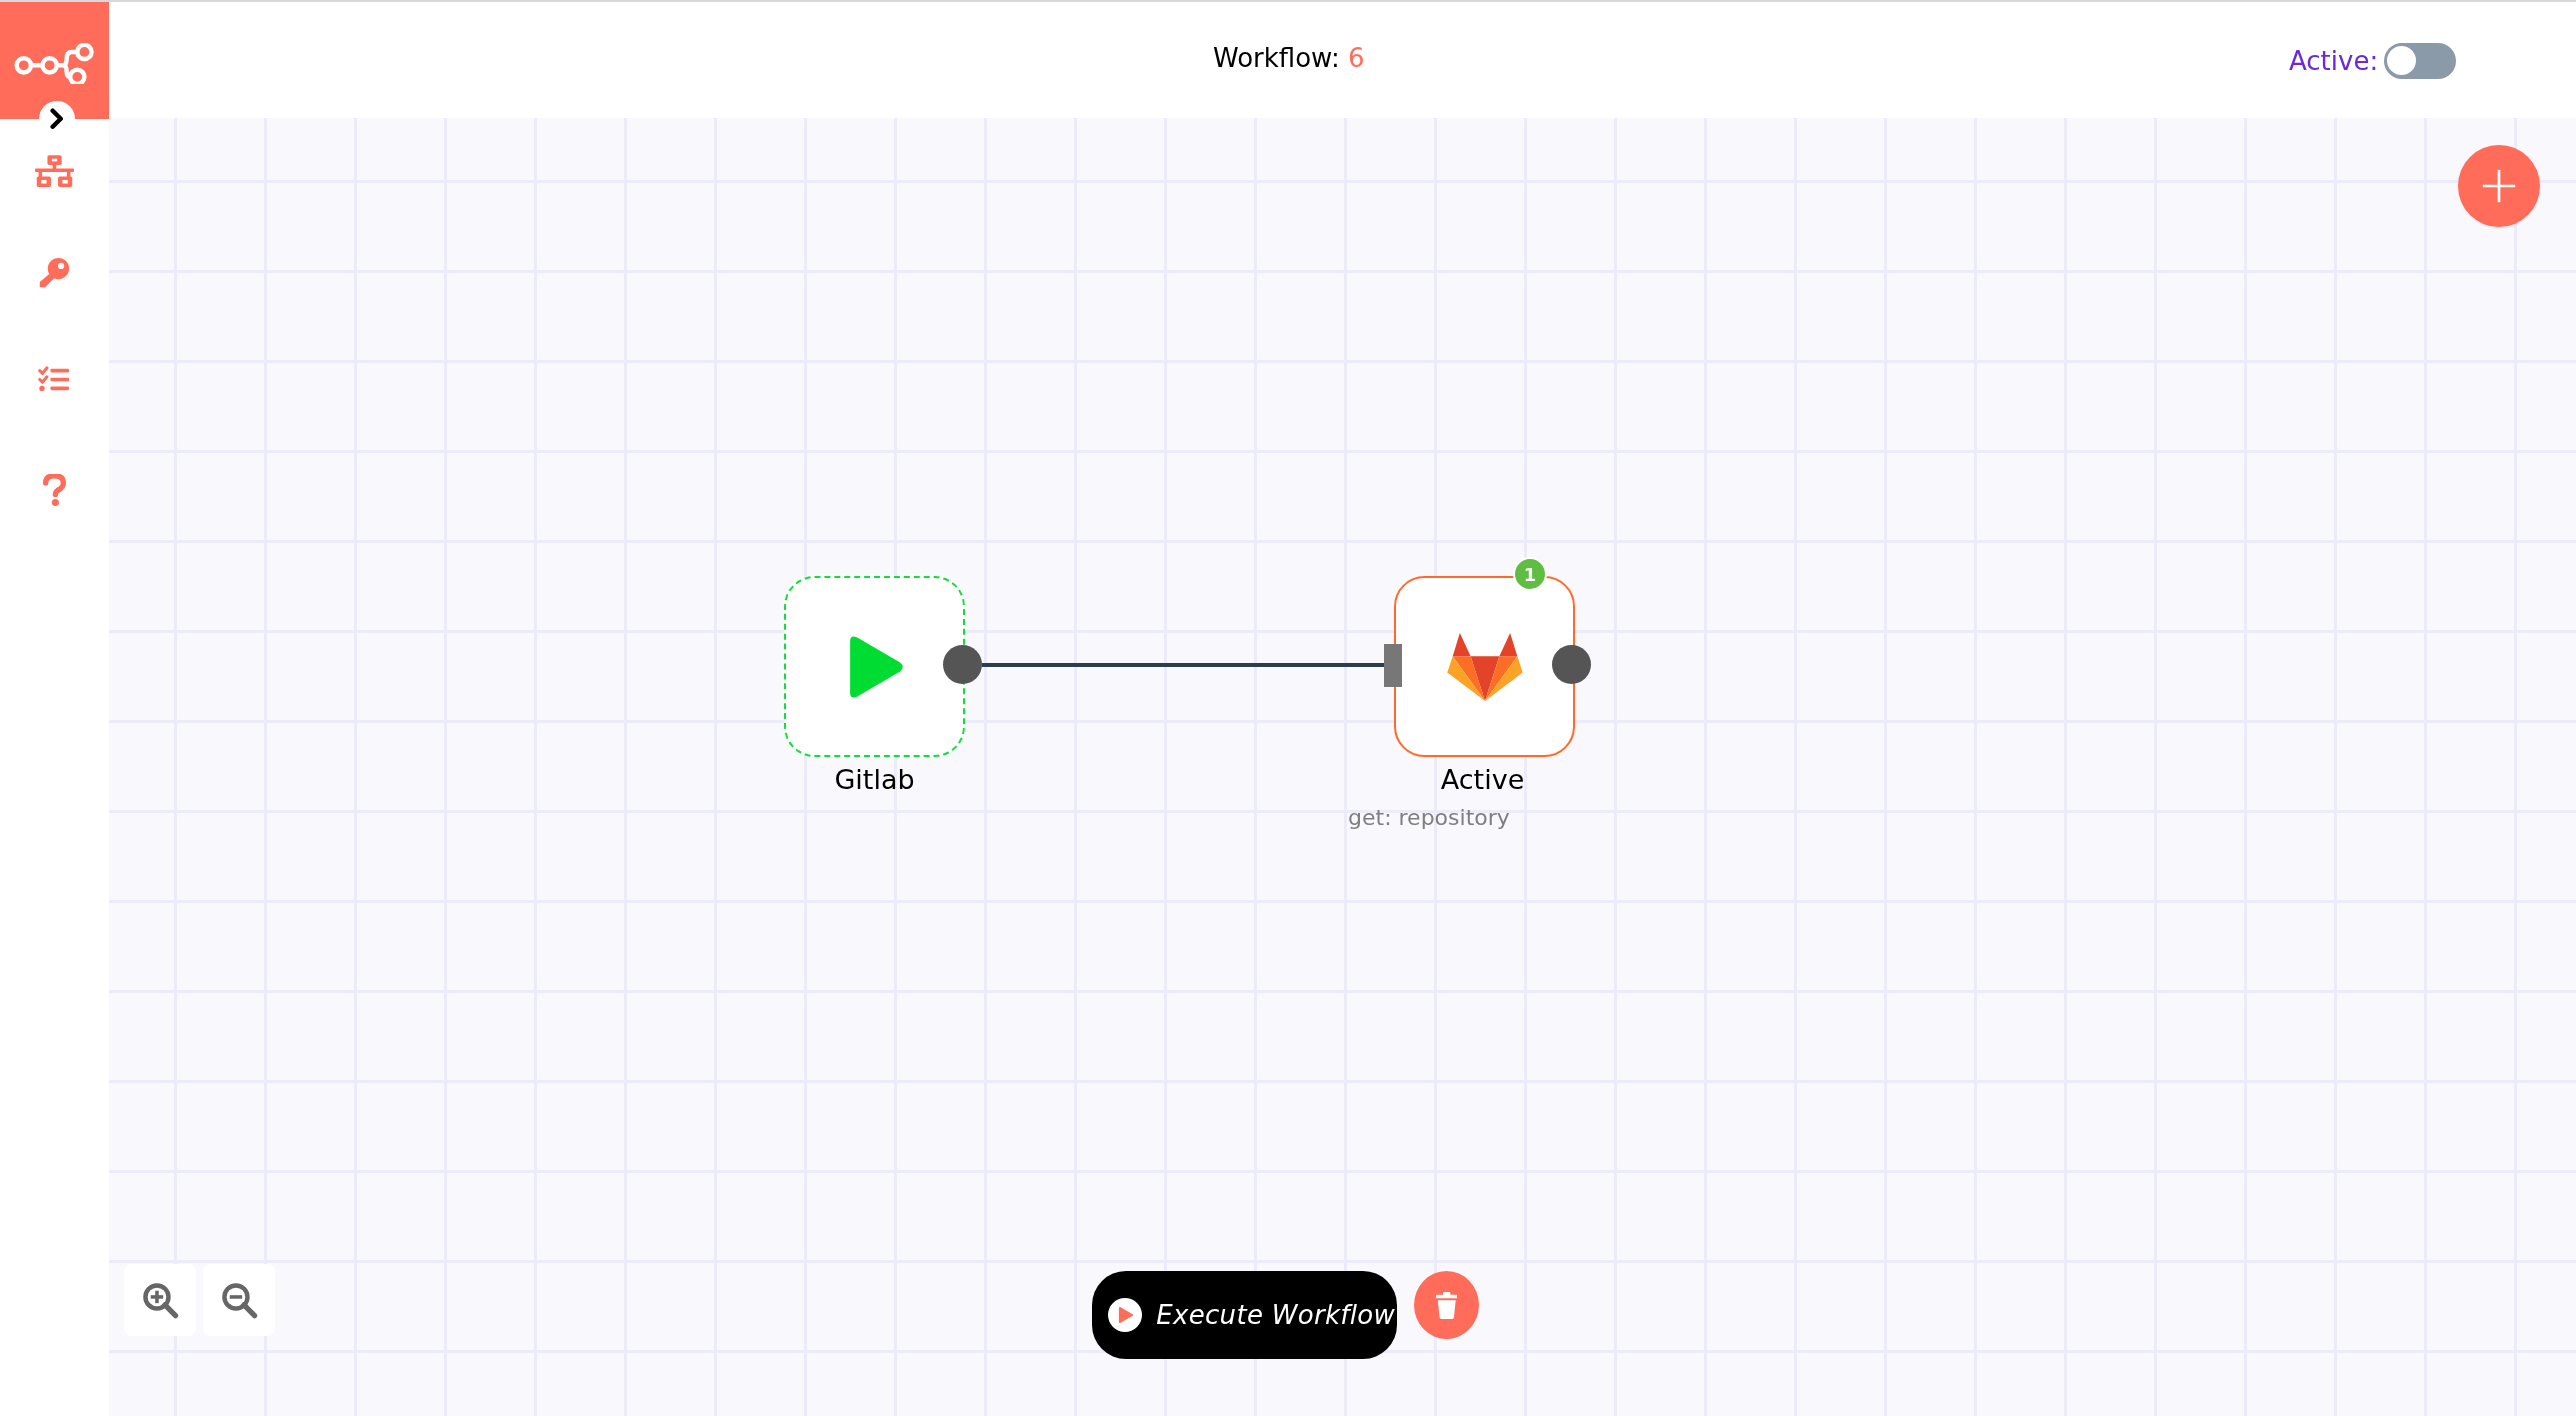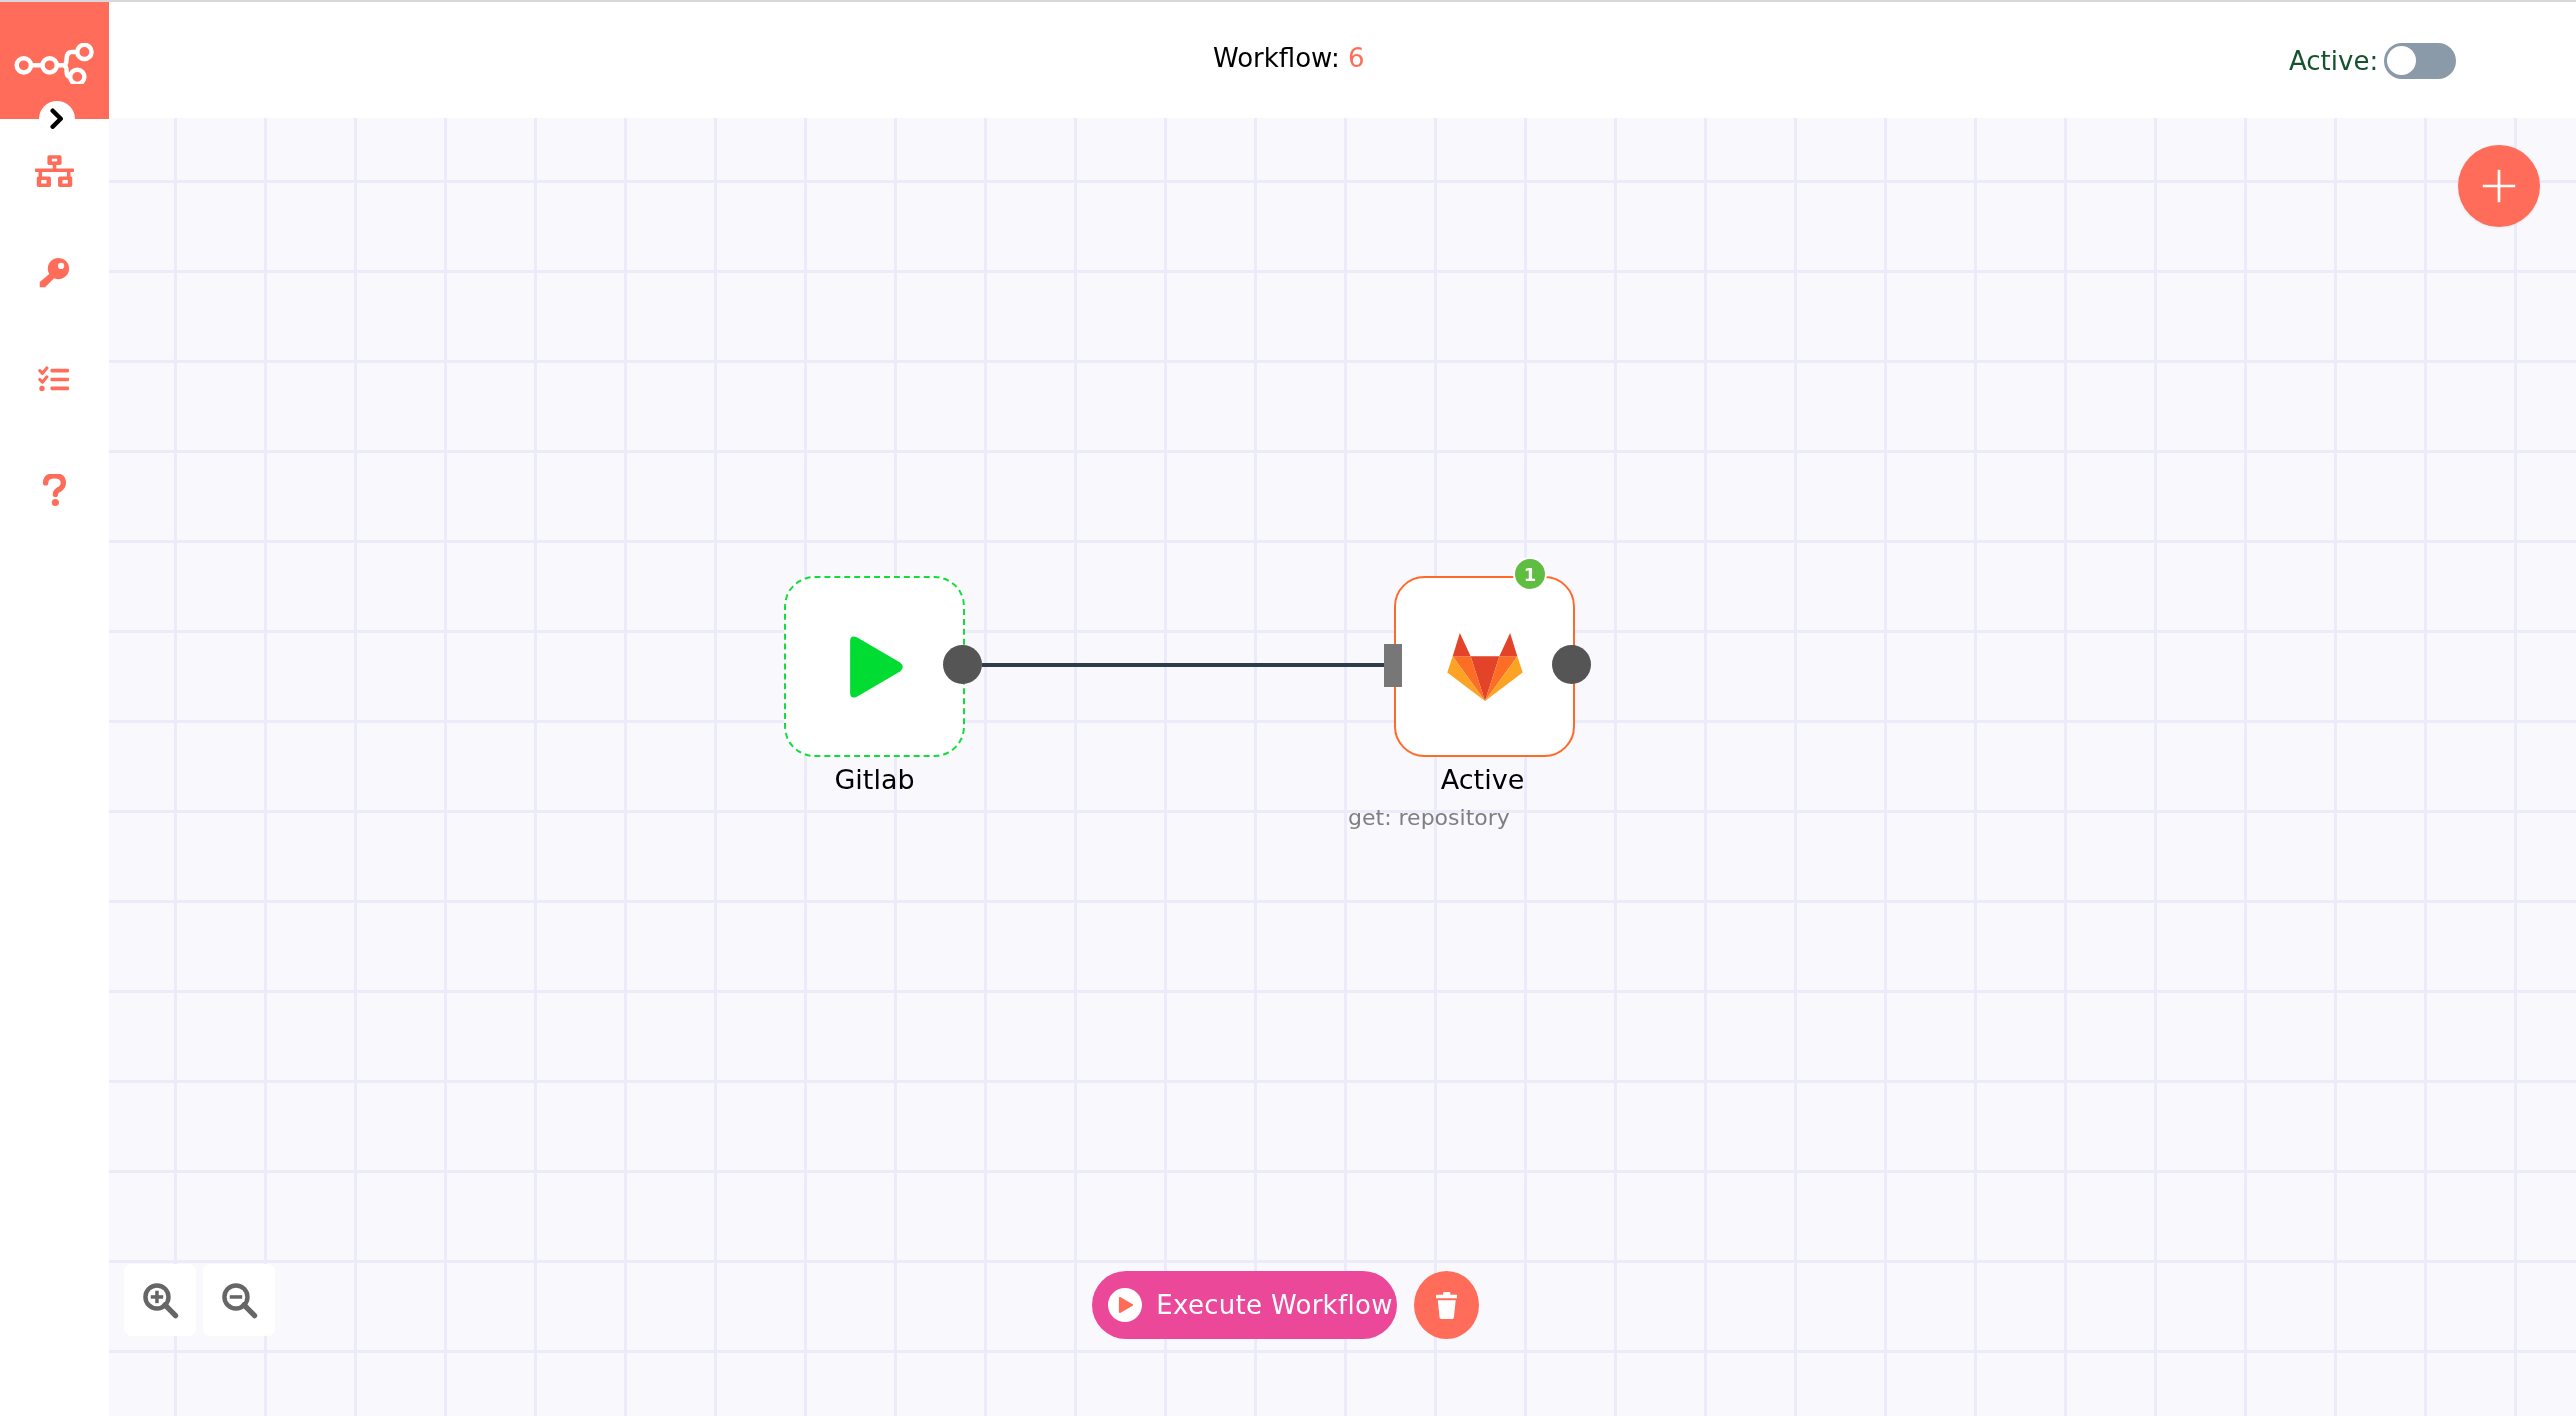--- a/index.html
+++ b/index.html
@@ -14,21 +14,21 @@
     .logo svg { position: absolute; left: 12.5px; top: 41px; }
     .collapse-toggle { position: absolute; left: 39px; top: 99px; width: 36px; height: 36px; border-radius: 50%; background: #fff; cursor: pointer; }
     .collapse-toggle svg { position: absolute; left: 10.8px; top: 7.2px; }
     .side-item { position: absolute; left: 27px; width: 54px; height: 54px; cursor: pointer; display: flex; align-items: center; justify-content: center; }
 
     
     .header { position: absolute; left: 109px; top: 1.8px; width: 2069px; height: 117px; background: #fff; }
     .wf-title { position: absolute; left: 1104px; top: 41px; font-size: 26px; color: #000; white-space: nowrap; }
     .wf-title .wf-num { color: #ff6d5a; }
     .active-wrap { position: absolute; left: 2180px; top: 41px; display: flex; align-items: center; }
-    .active-label { font-size: 26px; color: #14532d; margin-right: 5.4px; }
+    .active-label { font-size: 26px; color: #6d28d9; margin-right: 5.4px; }
     .toggle { width: 72px; height: 36px; border-radius: 18px; background: #8a9aa9; position: relative; cursor: pointer; }
     .toggle-knob { position: absolute; left: 3.6px; top: 3.6px; width: 29px; height: 29px; border-radius: 50%; background: #fff; }
 
     
     .canvas { position: absolute; left: 109px; top: 118px; width: 2467px; height: 1298px; background-color: #f8f8fd;
       background-image:
         linear-gradient(to right, #ebebfa 0, #ebebfa 2.7px, transparent 2.7px),
         linear-gradient(to bottom, #ebebfa 0, #ebebfa 2.7px, transparent 2.7px);
       background-size: 90px 90px;
       background-position: 65px 62px;
@@ -48,21 +48,21 @@
     .endpoint-out { position: absolute; width: 39px; height: 39px; border-radius: 50%; background: #555555; cursor: crosshair; }
     .endpoint-in { position: absolute; width: 18px; height: 43px; background: #777777; cursor: crosshair; }
     .connection { position: absolute; left: 982px; top: 663px; width: 402px; height: 3.6px; background: #2e3d4c; cursor: pointer; }
 
     .badge { position: absolute; left: 1513px; top: 557px; width: 34px; height: 34px; border-radius: 50%; background: #5fbe42; border: 2.7px solid #fff; color: #fff; font-size: 18px; display: flex; align-items: center; justify-content: center; font-weight: 600; }
 
     
     .zoom-btn { position: absolute; top: 1264px; width: 72px; height: 72px; border-radius: 7.2px; background: #fff; cursor: pointer; display: flex; align-items: center; justify-content: center; }
 
     
-    .exec-btn { position: absolute; left: 1092px; top: 1271px; width: 305px; height: 68px; border-radius: 34px; background: #ec4899; color: #fff; display: flex; align-items: center; cursor: pointer; }
+    .exec-btn { position: absolute; left: 1092px; top: 1271px; width: 305px; height: 88px; border-radius: 34px; background: #000000; color: #fff; display: flex; align-items: center; cursor: pointer; font-style: italic; }
     .exec-btn .play { margin-left: 16px; width: 34px; height: 34px; border-radius: 50%; background: #fff; position: relative; }
     .exec-btn .play svg { position: absolute; left: 10px; top: 8px; }
     .exec-label { margin-left: 14.3px; font-size: 26px; letter-spacing: 0.3px; white-space: nowrap; }
     .trash-btn { position: absolute; left: 1414px; top: 1271px; width: 65px; height: 68px; border-radius: 50%; background: #ff6d5a; cursor: pointer; display: flex; align-items: center; justify-content: center; }
   </style>
 </head>
 <body>
 
 <div class="top-strip"></div>
 

